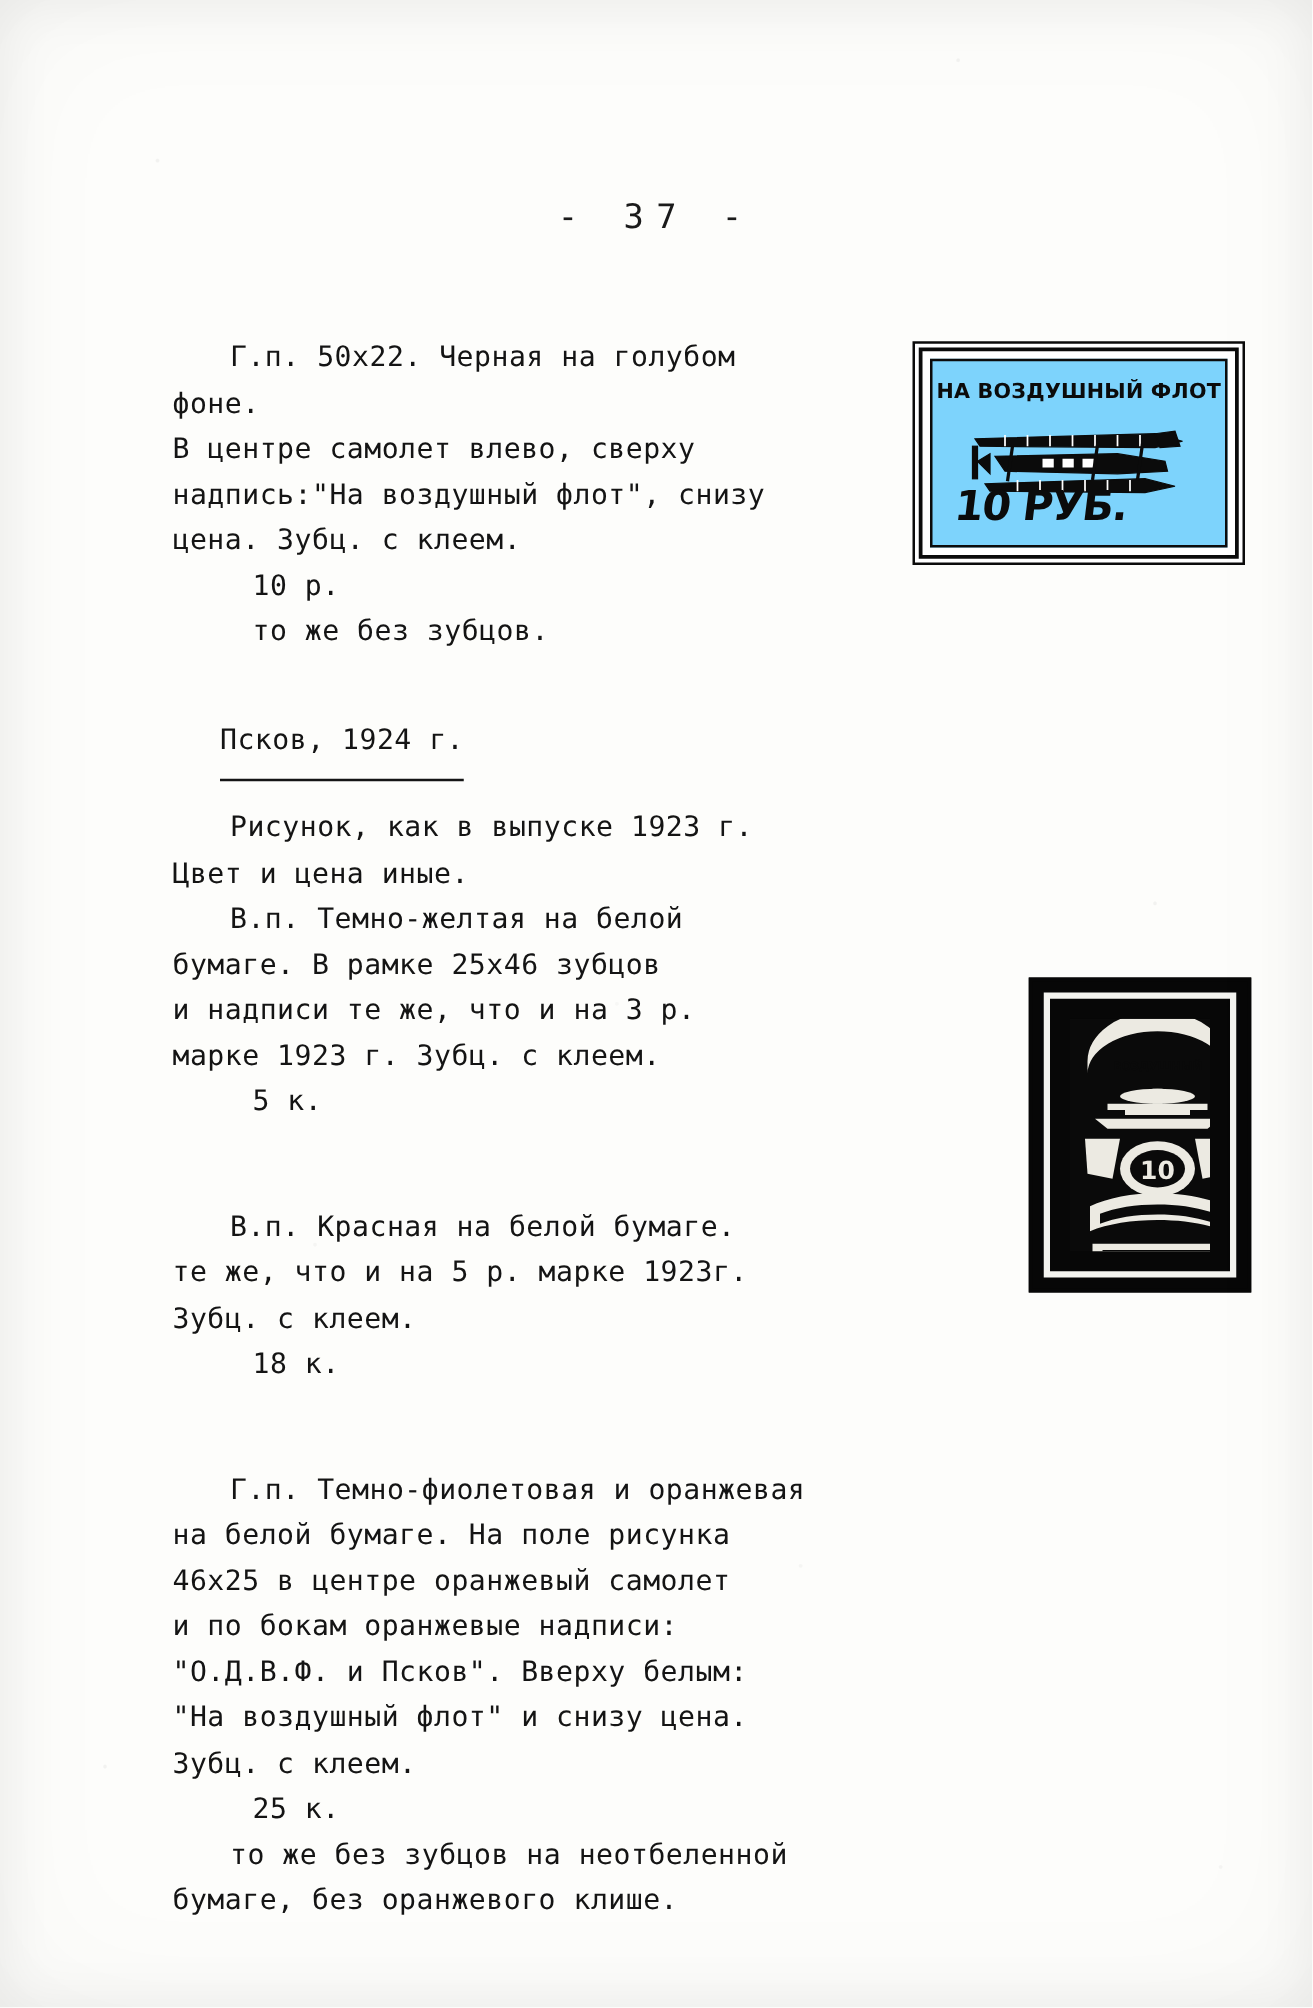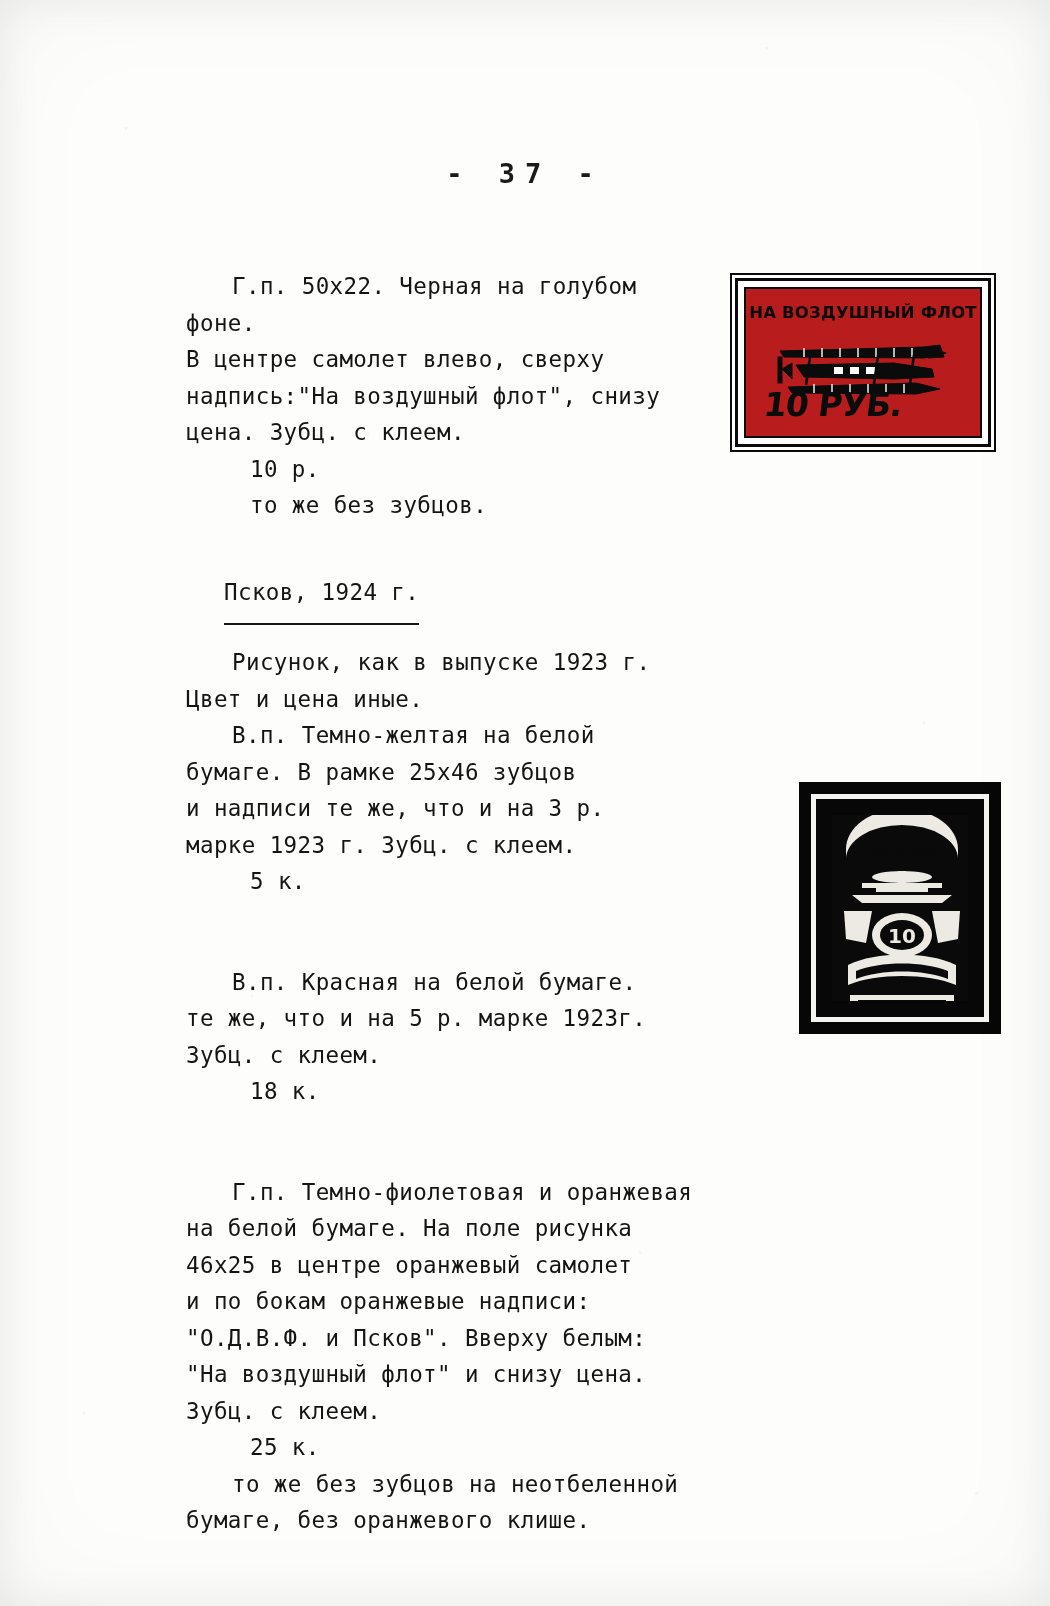--- a/index.html
+++ b/index.html
@@ -41,32 +41,30 @@
   }
   .page-number {
     position: absolute;
     top: 158px;
     left: 0;
     width: 1050px;
     text-align: center;
     font-size: 27px;
     letter-spacing: 10px;
     color: #1a1a1a;
-    font-weight: bold;
   }
   .text-col {
     position: absolute;
     left: 138px;
     top: 268px;
     width: 520px;
     font-size: 22.5px;
     line-height: 36.5px;
     letter-spacing: 0.4px;
     color: #141414;
-    margin-left: 48px;
   }
   .para { margin: 0 0 0 0; }
   .indent { text-indent: 46px; }
   .indent2 { text-indent: 64px; }
   .gap-s { height: 34px; }
   .gap-m { height: 50px; }
   .gap-l { height: 64px; }
   .underline-head {
     text-indent: 38px;
   }
@@ -82,21 +80,21 @@
     width: 250px;
     height: 163px;
     background: #ffffff;
     border: 3px solid #0b0b0b;
     box-shadow: 0 0 0 3px #ffffff, 0 0 0 5px #0b0b0b;
   }
   .stamp1 .inner {
     position: absolute;
     inset: 6px;
     border: 2px solid #0b0b0b;
-    background: #b91c1c;
+    background: #7dd3fc;
   }
   .stamp1 .s1-title {
     position: absolute;
     top: 14px;
     left: 0;
     width: 100%;
     text-align: center;
     font-family: "DejaVu Sans", sans-serif;
     font-weight: bold;
     font-size: 16.5px;
@@ -118,27 +116,26 @@
   .plane {
     position: absolute;
     left: 28px;
     top: 38px;
     width: 190px;
     height: 82px;
   }
   
   .stamp2 {
     position: absolute;
-    left: 799px;
+    left: 823px;
     top: 782px;
     width: 172px;
     height: 246px;
     background: #070707;
     border: 3px solid #070707;
-    padding-left: 24px;
   }
   .stamp2 .frame {
     position: absolute;
     inset: 9px;
     border: 5px solid #f4f4f0;
   }
   .stamp2 .field {
     position: absolute;
     inset: 16px;
     background: #0a0a0a;

